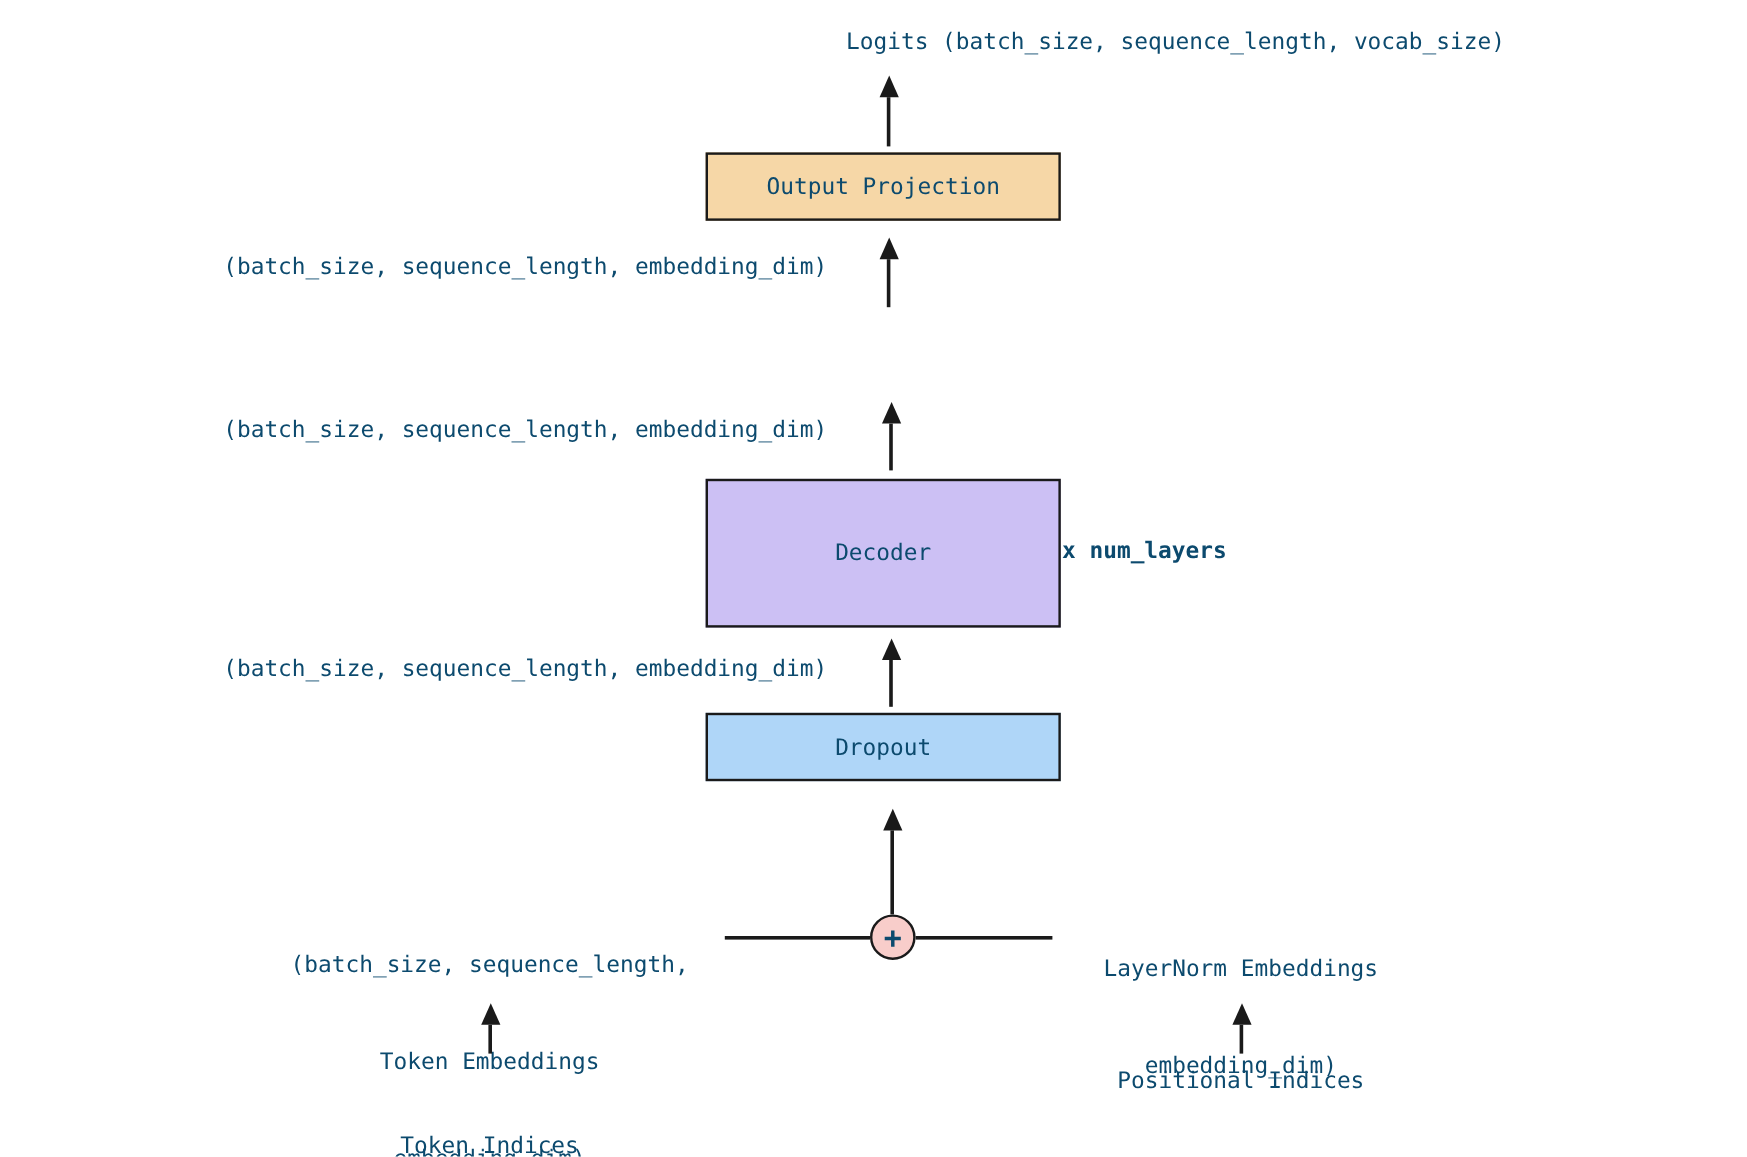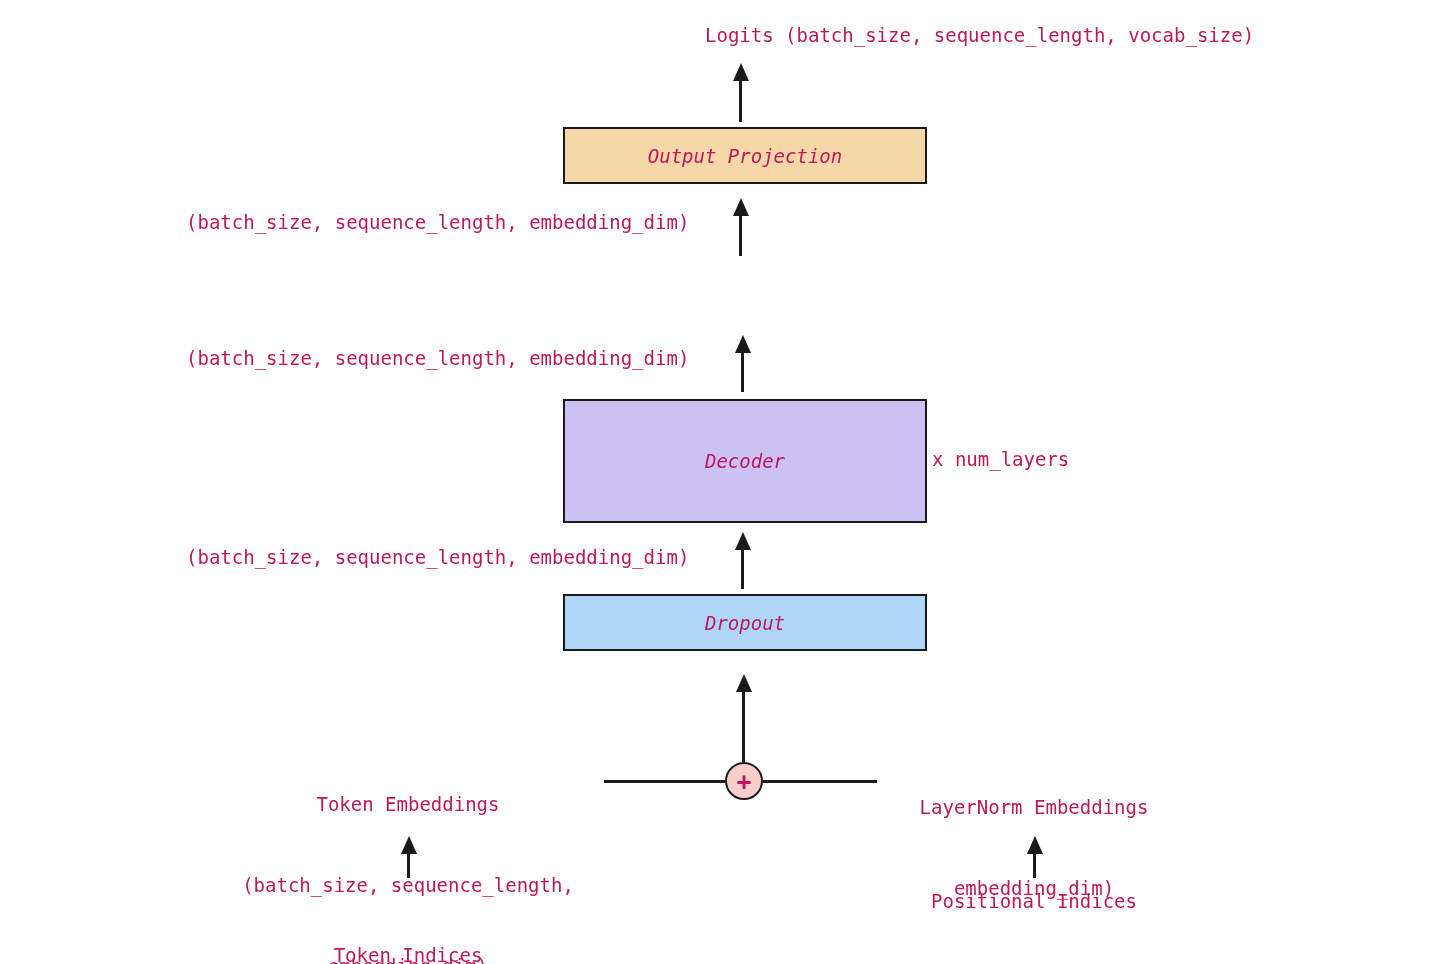--- a/index.html
+++ b/index.html
@@ -6,35 +6,34 @@
     margin: 0;
     padding: 0;
     background: #ffffff;
   }
   .canvas {
     position: relative;
     width: 1456px;
     height: 964px;
     background: #ffffff;
     font-family: "DejaVu Sans Mono", "Liberation Mono", monospace;
-    color: #be185d;
+    color: #0c4a6e;
     overflow: hidden;
   }
   .block {
     position: absolute;
-    left: 563px;
-    width: 364px;
+    left: 588px;
+    width: 296px;
     box-sizing: border-box;
     border: 2.5px solid #1a1a1a;
     display: flex;
     align-items: center;
     justify-content: center;
     font-size: 19px;
     letter-spacing: 0px;
-    font-style: italic;
   }
   .note {
     position: absolute;
     font-size: 19px;
     white-space: pre;
     line-height: 22px;
   }
   .center-block {
     position: absolute;
     transform: translateX(-50%);
@@ -117,21 +116,21 @@
 
   <div class="arrow" style="left:734px; top:335px; height:57px;">
     <div class="head"></div>
     <div class="shaft"></div>
   </div>
 
   <div class="block bg-decoder" style="top:399px; height:124px;">
     <span>Decoder</span>
   </div>
 
-  <div class="note" style="left:932px; top:448px;">x num_layers</div>
+  <div class="note" style="left:885px; top:448px;font-weight:bold;">x num_layers</div>
 
   <div class="note" style="left:186px; top:546px;">(batch_size, sequence_length, embedding_dim)</div>
 
   <div class="arrow" style="left:734px; top:532px; height:57px;">
     <div class="head"></div>
     <div class="shaft"></div>
   </div>
 
   <div class="block bg-dropout" style="top:594px; height:57px;">
     <span>Dropout</span>
@@ -143,22 +142,22 @@
   </div>
 
   <div class="hline" style="left:604px; top:780px; width:121px;"></div>
   <div class="hline" style="left:763px; top:780px; width:114px;"></div>
 
   <div class="plus-node">
     <span>+</span>
   </div>
 
   <div class="center-block" style="left:408px; top:737px;">
+    <div>(batch_size, sequence_length,</div>
     <div>Token Embeddings</div>
-    <div>(batch_size, sequence_length,</div>
     <div>embedding_dim)</div>
   </div>
 
   <div class="center-block" style="left:1034px; top:740px;">
     <div>LayerNorm Embeddings</div>
     <div>embedding_dim)</div>
   </div>
 
   <div class="arrow" style="left:400px; top:836px; height:42px;">
     <div class="head"></div>

